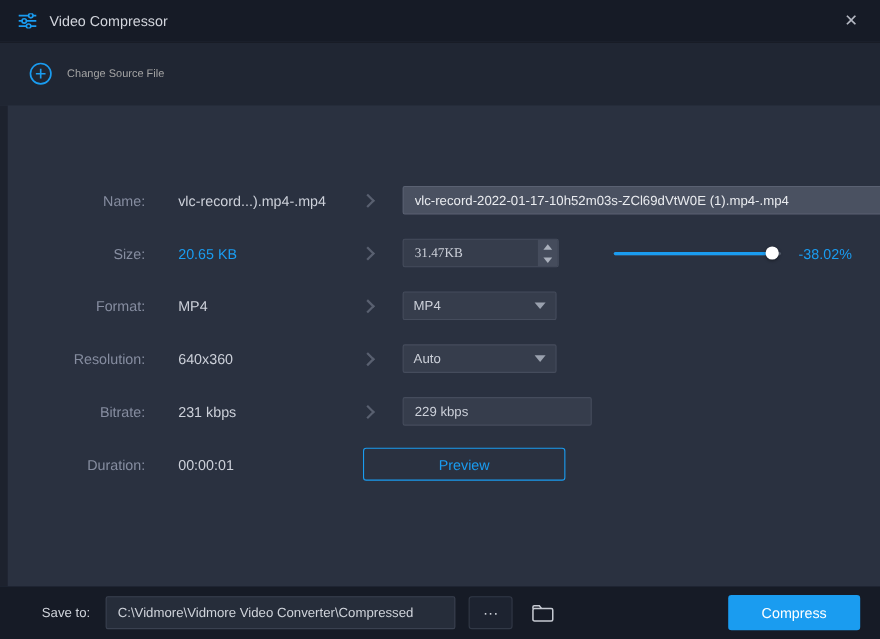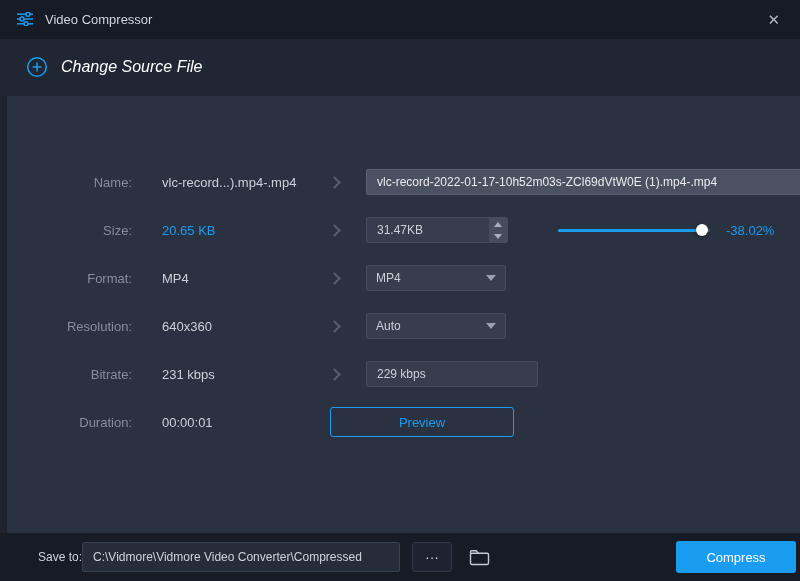--- a/index.html
+++ b/index.html
@@ -33,21 +33,21 @@
 
   
   .source-band {
     height: 58px; flex: none;
     background: #202633;
     display: flex; align-items: center;
     padding: 0 26px;
     box-shadow: 0 1px 0 rgba(0,0,0,.25) inset;
   }
   .source-band .plus-icon { display: flex; align-items: center; cursor: pointer; }
-  .source-label { color: #ffffff; font-size: 16px; margin-left: 13px; font-style: italic; }
+  .source-label { color: #a3a3a3; font-size: 10px; margin-left: 13px; }
 
   
   .content {
     flex: 1; background: #2a3140;
     position: relative; padding-top: 62px;
   }
   .scroll-strip {
     position: absolute; left: 0; top: 0; bottom: 0;
     width: 7px; background: #1d222e;
   }
@@ -63,21 +63,21 @@
   }
   .row-control { display: flex; align-items: center; }
 
   .text-input {
     background: #363d4c; border: 1px solid #454c5c; border-radius: 2px;
     color: #ccd0d9; font-size: 12px; height: 26px; padding: 0 10px;
     font-family: inherit; outline: none;
   }
   .name-input { width: 467px; background: #4a5161; border-color: #5a6172; color: #e9ebef; }
 
-  .spin-wrap { position: relative; }
+  .spin-wrap { position: relative; font-family: Liberation Serif, serif; }
   .size-input { width: 142px; padding-right: 24px; }
   .spin-buttons {
     position: absolute; right: 1px; top: 1px; bottom: 1px; width: 18px;
     display: flex; flex-direction: column; background: #454c5c; border-radius: 0 1px 1px 0;
   }
   .spin { flex: 1; display: flex; align-items: center; justify-content: center; cursor: pointer; }
   .spin.up::after {
     content: ""; border-left: 4px solid transparent; border-right: 4px solid transparent;
     border-bottom: 5px solid #aab0bc;
   }
@@ -112,25 +112,25 @@
     width: 184px; height: 30px;
     background: transparent; border: 1px solid var(--accent); border-radius: 3px;
     color: var(--accent); font-size: 13px; cursor: pointer; font-family: inherit;
   }
 
   
   .footer {
     height: 48px; flex: none;
     background: #161b26;
     display: flex; align-items: center;
-    padding: 0 4px 0 38px;
+    padding: 0 18px 0 38px;
   }
   .save-label { color: #cfd3da; font-size: 12px; flex: none; }
   .path-input {
-    width: 318px; height: 30px;
+    margin-left: 14px; width: 318px; height: 30px;
     background: #262d3a; border: 1px solid #3a4150; border-radius: 2px;
     color: #cfd3da; font-size: 12px; padding: 0 10px; font-family: inherit; outline: none;
   }
   .more-btn {
     margin-left: 12px; width: 40px; height: 30px;
     background: #1d2330; border: 1px solid #323947; border-radius: 3px;
     color: #cfd3da; font-size: 14px; line-height: 1; cursor: pointer; font-family: inherit;
   }
   .folder-btn { margin-left: 17px; display: flex; align-items: center; cursor: pointer; }
   .compress-btn {

